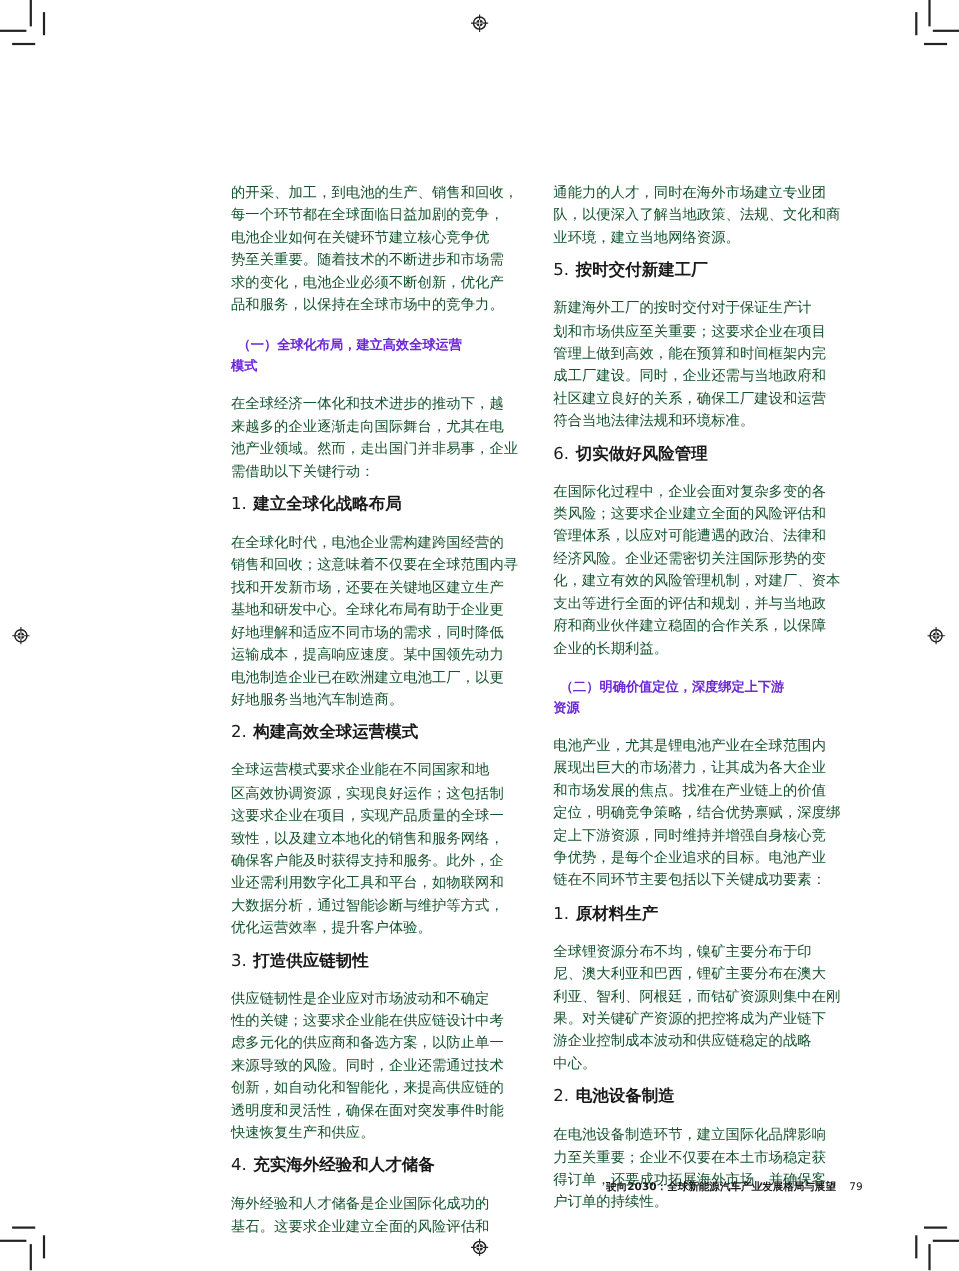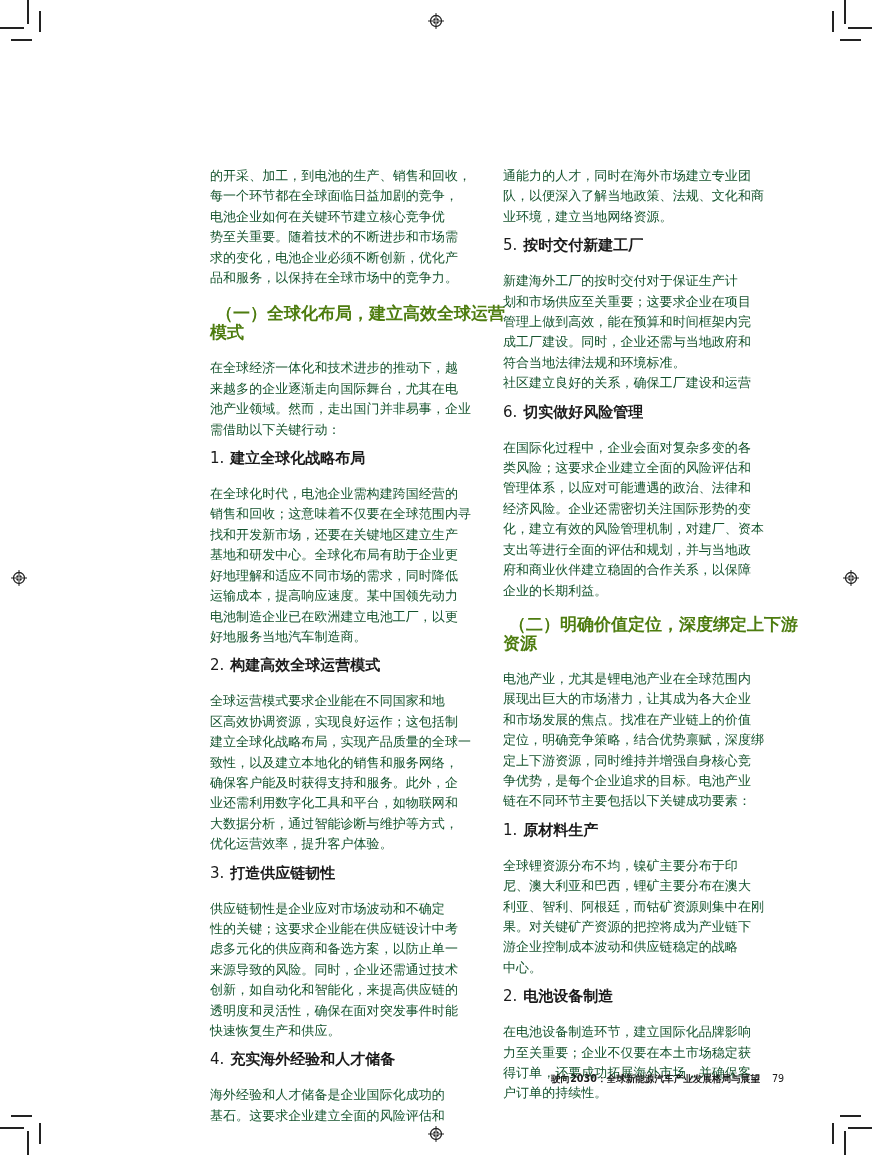--- a/index.html
+++ b/index.html
@@ -11,21 +11,21 @@
     .mark { position: absolute; background: #222; }
     .reg { position: absolute; width: 16px; height: 16px; }
     .col { position: absolute; top: 150px; width: 290px; }
     .col-left { left: 210px; }
     .col-right { left: 503px; }
     .para { font-size: 13px; line-height: 20.4px; margin: 16px 0 8px 0; color: #14532d; letter-spacing: 0.05px; }
     .para .ln { display: block; white-space: nowrap; }
     .item-head { font-size: 15px; line-height: 20px; margin: 0 0 8px 0; color: #1a1a1a; white-space: nowrap; }
     .item-head .num { font-weight: normal; margin-right: 6px; }
     .item-head .txt { font-weight: bold; }
-    .sec-head { font-size: 17px; line-height: 19px; font-weight: bold; color: #4d7c0f; margin: 14px 0 4px 0; }
+    .sec-head { font-size: 12px; line-height: 19px; font-weight: bold; color: #6d28d9; margin: 14px 0 4px 0; }
     .sec-head .ln { display: block; white-space: nowrap; }
     .sec-head .ln.first { padding-left: 6px; }
     .footer { position: absolute; top: 1073px; left: 551px; font-size: 9.6px; color: #1a1a1a; font-weight: bold; white-space: nowrap; }
     .footer .page { margin-left: 12px; font-weight: normal; }
   </style>
 </head>
 <body>
 
 <div>
   <div class="mark" style="left:27px;top:0;width:1.5px;height:24px;"></div>
@@ -119,21 +119,21 @@
     <span class="ln">电池制造企业已在欧洲建立电池工厂，以更</span>
     <span class="ln">好地服务当地汽车制造商。</span>
   </p>
 
   <div class="item-head">
     <span class="num">2.</span><span class="txt">构建高效全球运营模式</span>
   </div>
   <p class="para">
     <span class="ln">全球运营模式要求企业能在不同国家和地</span>
     <span class="ln">区高效协调资源，实现良好运作；这包括制</span>
-    <span class="ln">建立全球化战略布局，实现产品质量的全球一</span>
+    <span class="ln">这要求企业在项目，实现产品质量的全球一</span>
     <span class="ln">致性，以及建立本地化的销售和服务网络，</span>
     <span class="ln">确保客户能及时获得支持和服务。此外，企</span>
     <span class="ln">业还需利用数字化工具和平台，如物联网和</span>
     <span class="ln">大数据分析，通过智能诊断与维护等方式，</span>
     <span class="ln">优化运营效率，提升客户体验。</span>
   </p>
 
   <div class="item-head">
     <span class="num">3.</span><span class="txt">打造供应链韧性</span>
   </div>
@@ -164,22 +164,22 @@
   </p>
 
   <div class="item-head">
     <span class="num">5.</span><span class="txt">按时交付新建工厂</span>
   </div>
   <p class="para">
     <span class="ln">新建海外工厂的按时交付对于保证生产计</span>
     <span class="ln">划和市场供应至关重要；这要求企业在项目</span>
     <span class="ln">管理上做到高效，能在预算和时间框架内完</span>
     <span class="ln">成工厂建设。同时，企业还需与当地政府和</span>
+    <span class="ln">社区建立良好的关系，确保工厂建设和运营</span>
     <span class="ln">符合当地法律法规和环境标准。</span>
-    <span class="ln">社区建立良好的关系，确保工厂建设和运营</span>
   </p>
 
   <div class="item-head">
     <span class="num">6.</span><span class="txt">切实做好风险管理</span>
   </div>
   <p class="para">
     <span class="ln">在国际化过程中，企业会面对复杂多变的各</span>
     <span class="ln">类风险；这要求企业建立全面的风险评估和</span>
     <span class="ln">管理体系，以应对可能遭遇的政治、法律和</span>
     <span class="ln">经济风险。企业还需密切关注国际形势的变</span>

